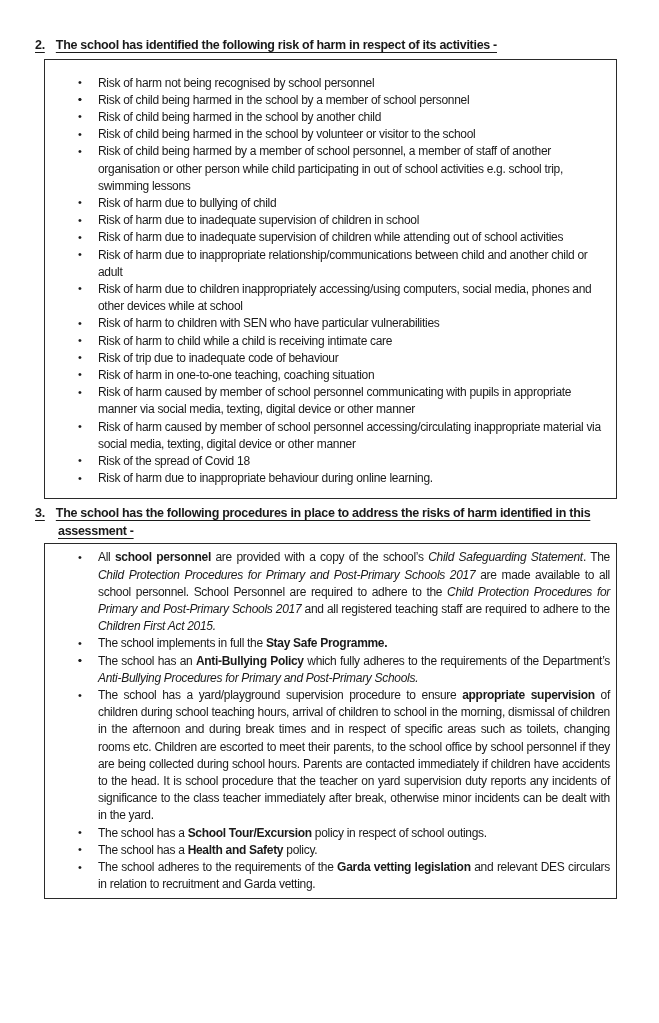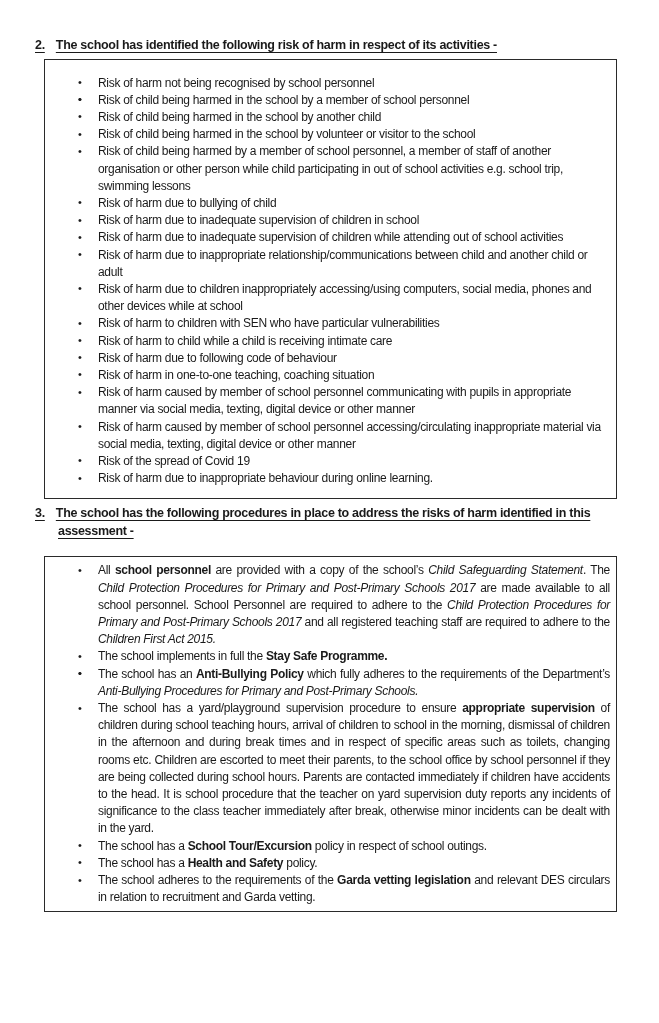--- a/index.html
+++ b/index.html
@@ -58,21 +58,21 @@
   }
   li .bullet{
     position:absolute;
     left:33px;top:-0.5px;
     font-size:11px;
   }
   .box2 li{text-align:justify;}
   .box2 li.nobullet{text-align:justify;}
   .b{font-weight:700;}
   .i{font-style:italic;}
-  .heading3{margin-top:6px;margin-bottom:16px;}
+  .heading3{margin-top:6px;margin-bottom:3px;}
 </style>
 </head>
 <body>
 
 <div class="page">
 
   <div class="heading">
     <span class="hu"><span class="hnum">2.</span><span class="htext">The school has identified the following risk of harm in respect of its activities -</span></span>
   </div>
 
@@ -84,25 +84,25 @@
         <li><span class="bullet">•</span><span>Risk of child being harmed in the school by another child</span></li>
         <li><span class="bullet">•</span><span>Risk of child being harmed in the school by volunteer or visitor to the school</span></li>
         <li><span class="bullet">•</span><span>Risk of child being harmed by a member of school personnel, a member of staff of another organisation or other person while child participating in out of school activities e.g. school trip, swimming lessons</span></li>
         <li><span class="bullet">•</span><span>Risk of harm due to bullying of child</span></li>
         <li><span class="bullet">•</span><span>Risk of harm due to inadequate supervision of children in school</span></li>
         <li><span class="bullet">•</span><span>Risk of harm due to inadequate supervision of children while attending out of school activities</span></li>
         <li><span class="bullet">•</span><span>Risk of harm due to inappropriate relationship/communications between child and another child or adult</span></li>
         <li><span class="bullet">•</span><span>Risk of harm due to children inappropriately accessing/using computers, social media, phones and other devices while at school</span></li>
         <li><span class="bullet">•</span><span>Risk of harm to children with SEN who have particular vulnerabilities</span></li>
         <li><span class="bullet">•</span><span>Risk of harm to child while a child is receiving intimate care</span></li>
-        <li><span class="bullet">•</span><span>Risk of harm due to following code of behaviour</span></li>
+        <li><span class="bullet">•</span><span>Risk of trip due to inadequate code of behaviour</span></li>
         <li><span class="bullet">•</span><span>Risk of harm in one-to-one teaching, coaching situation</span></li>
         <li><span class="bullet">•</span><span>Risk of harm caused by member of school personnel communicating with pupils in appropriate manner via social media, texting, digital device or other manner</span></li>
         <li><span class="bullet">•</span><span>Risk of harm caused by member of school personnel accessing/circulating inappropriate material via social media, texting, digital device or other manner</span></li>
-        <li><span class="bullet">•</span><span>Risk of the spread of Covid 19</span></li>
+        <li><span class="bullet">•</span><span>Risk of the spread of Covid 18</span></li>
         <li><span class="bullet">•</span><span>Risk of harm due to inappropriate behaviour during online learning.</span></li>
       </ul>
   </div>
 
   <div class="heading heading3">
     <span class="hu"><span class="hnum">3.</span><span class="htext">The school has the following procedures in place to address the risks of harm identified in this assessment -</span></span>
   </div>
 
   <div class="box box2">
     <ul>

